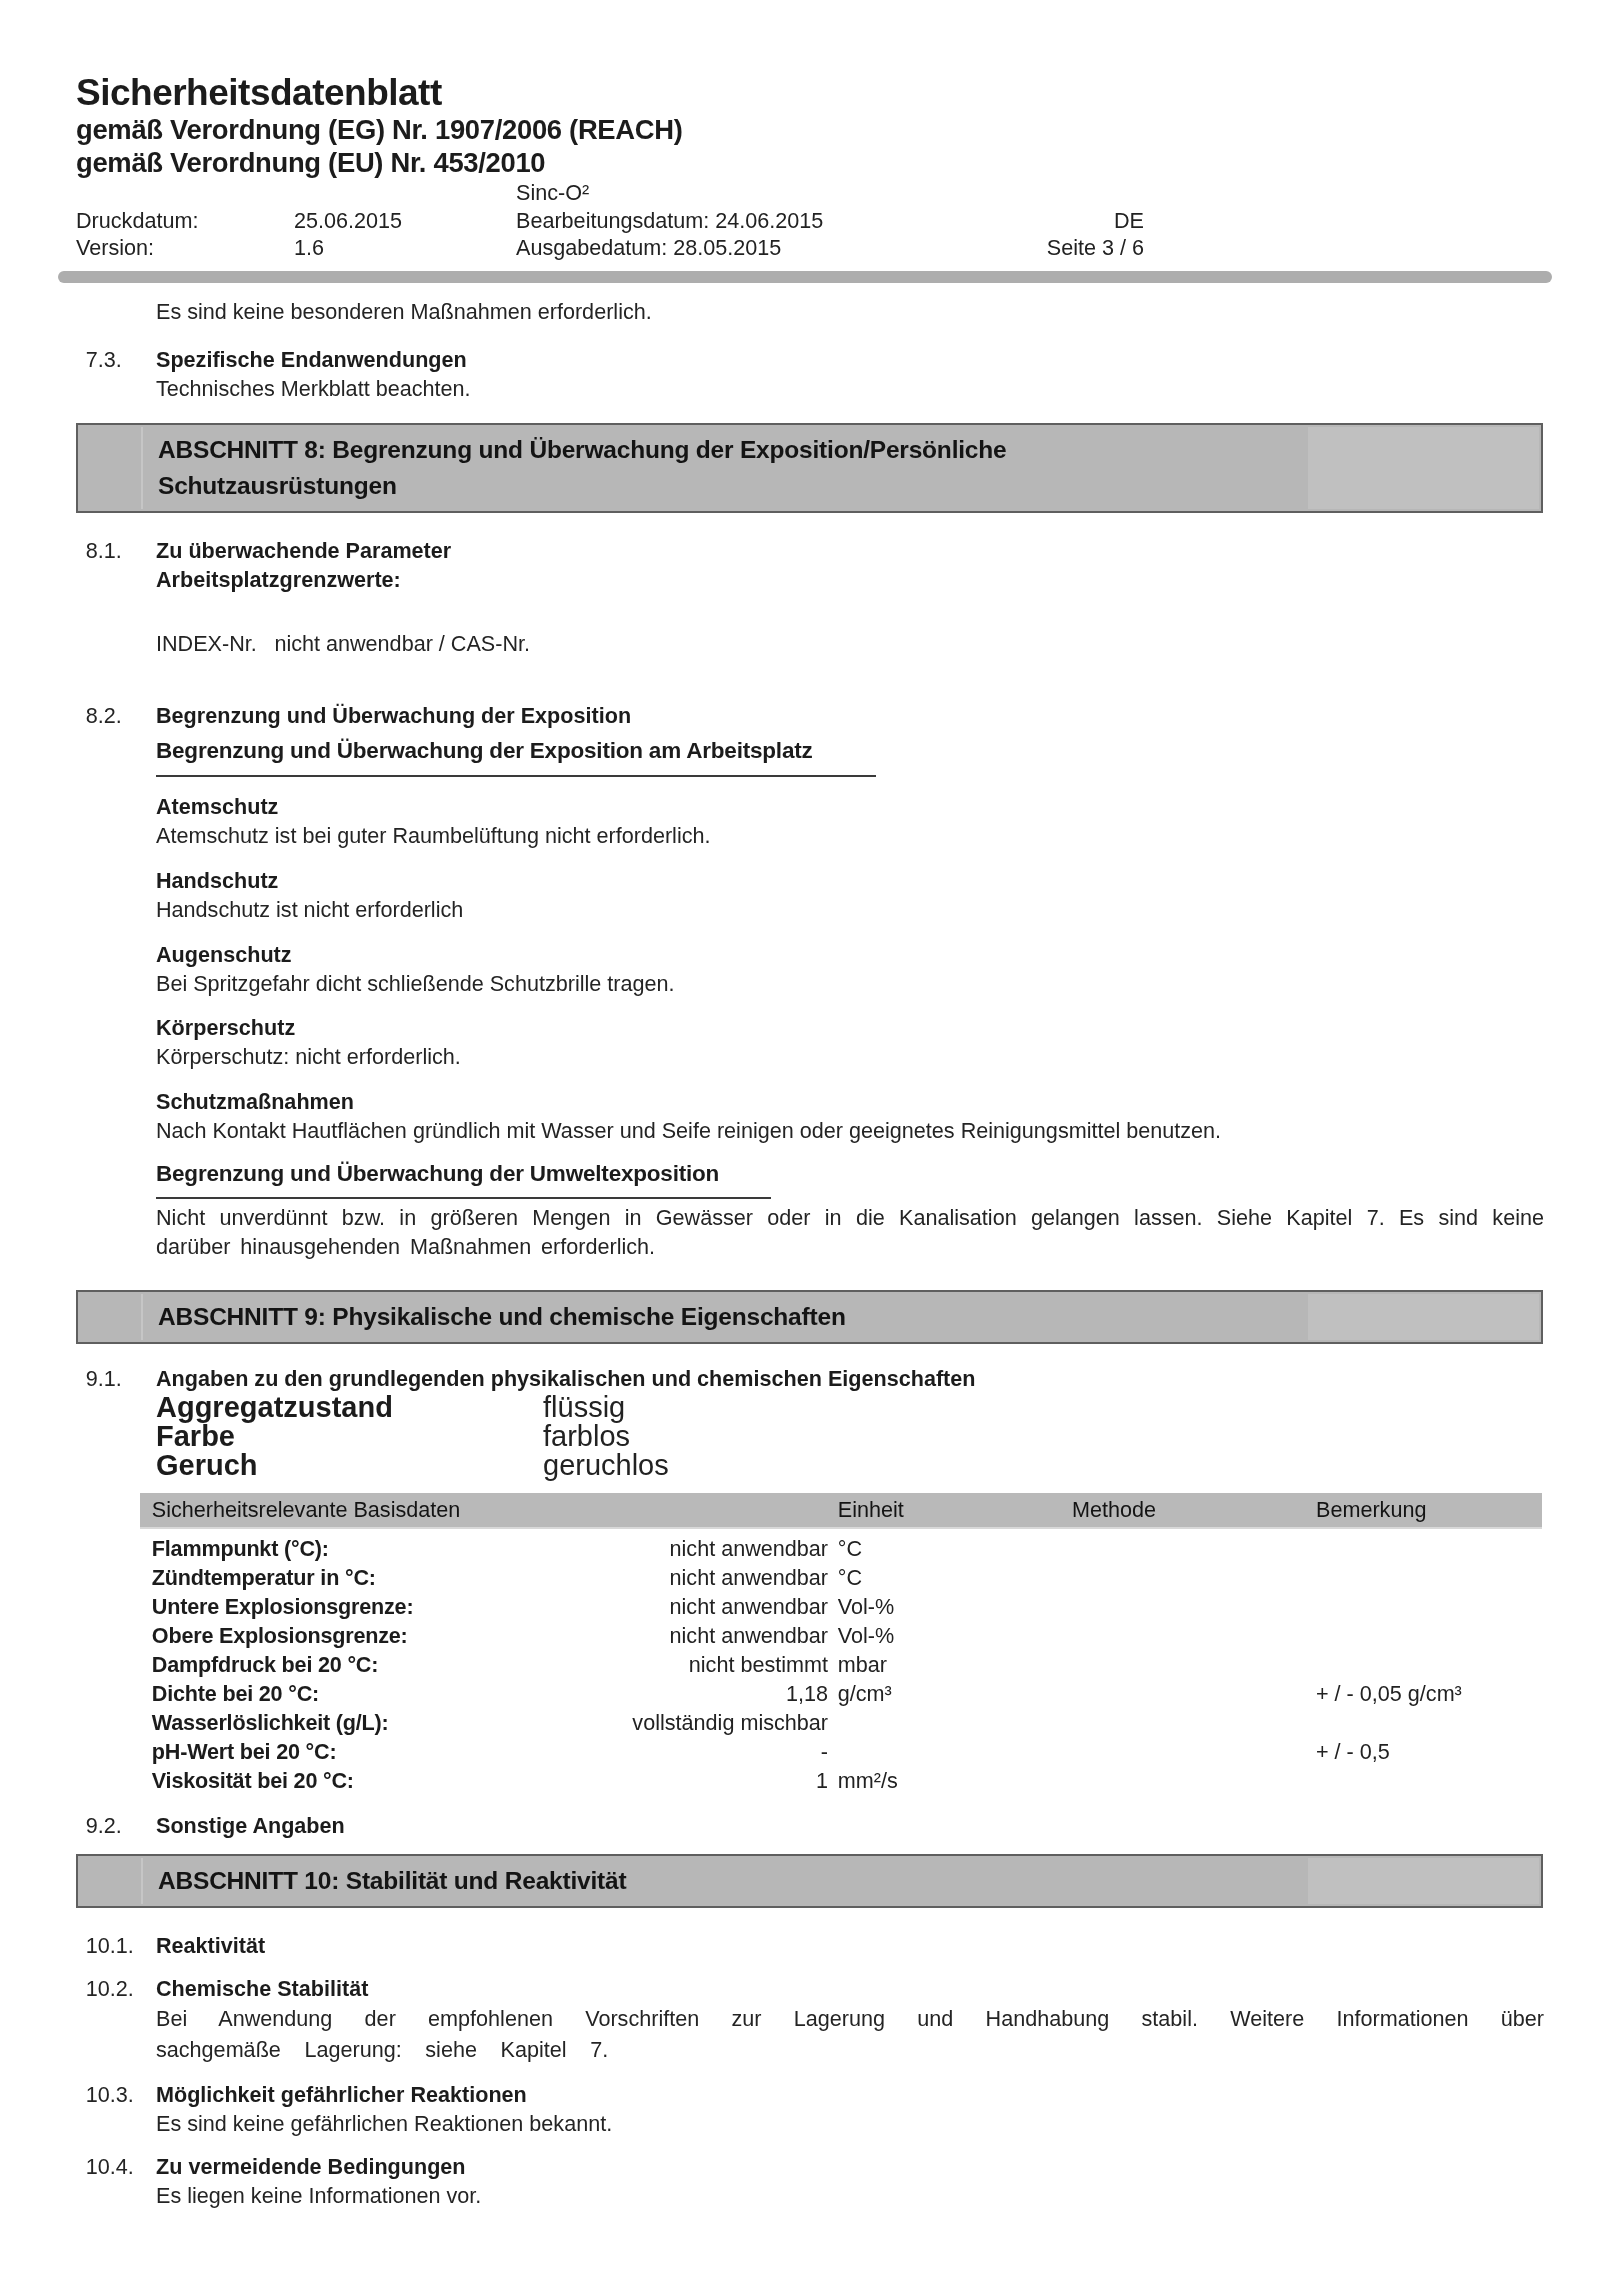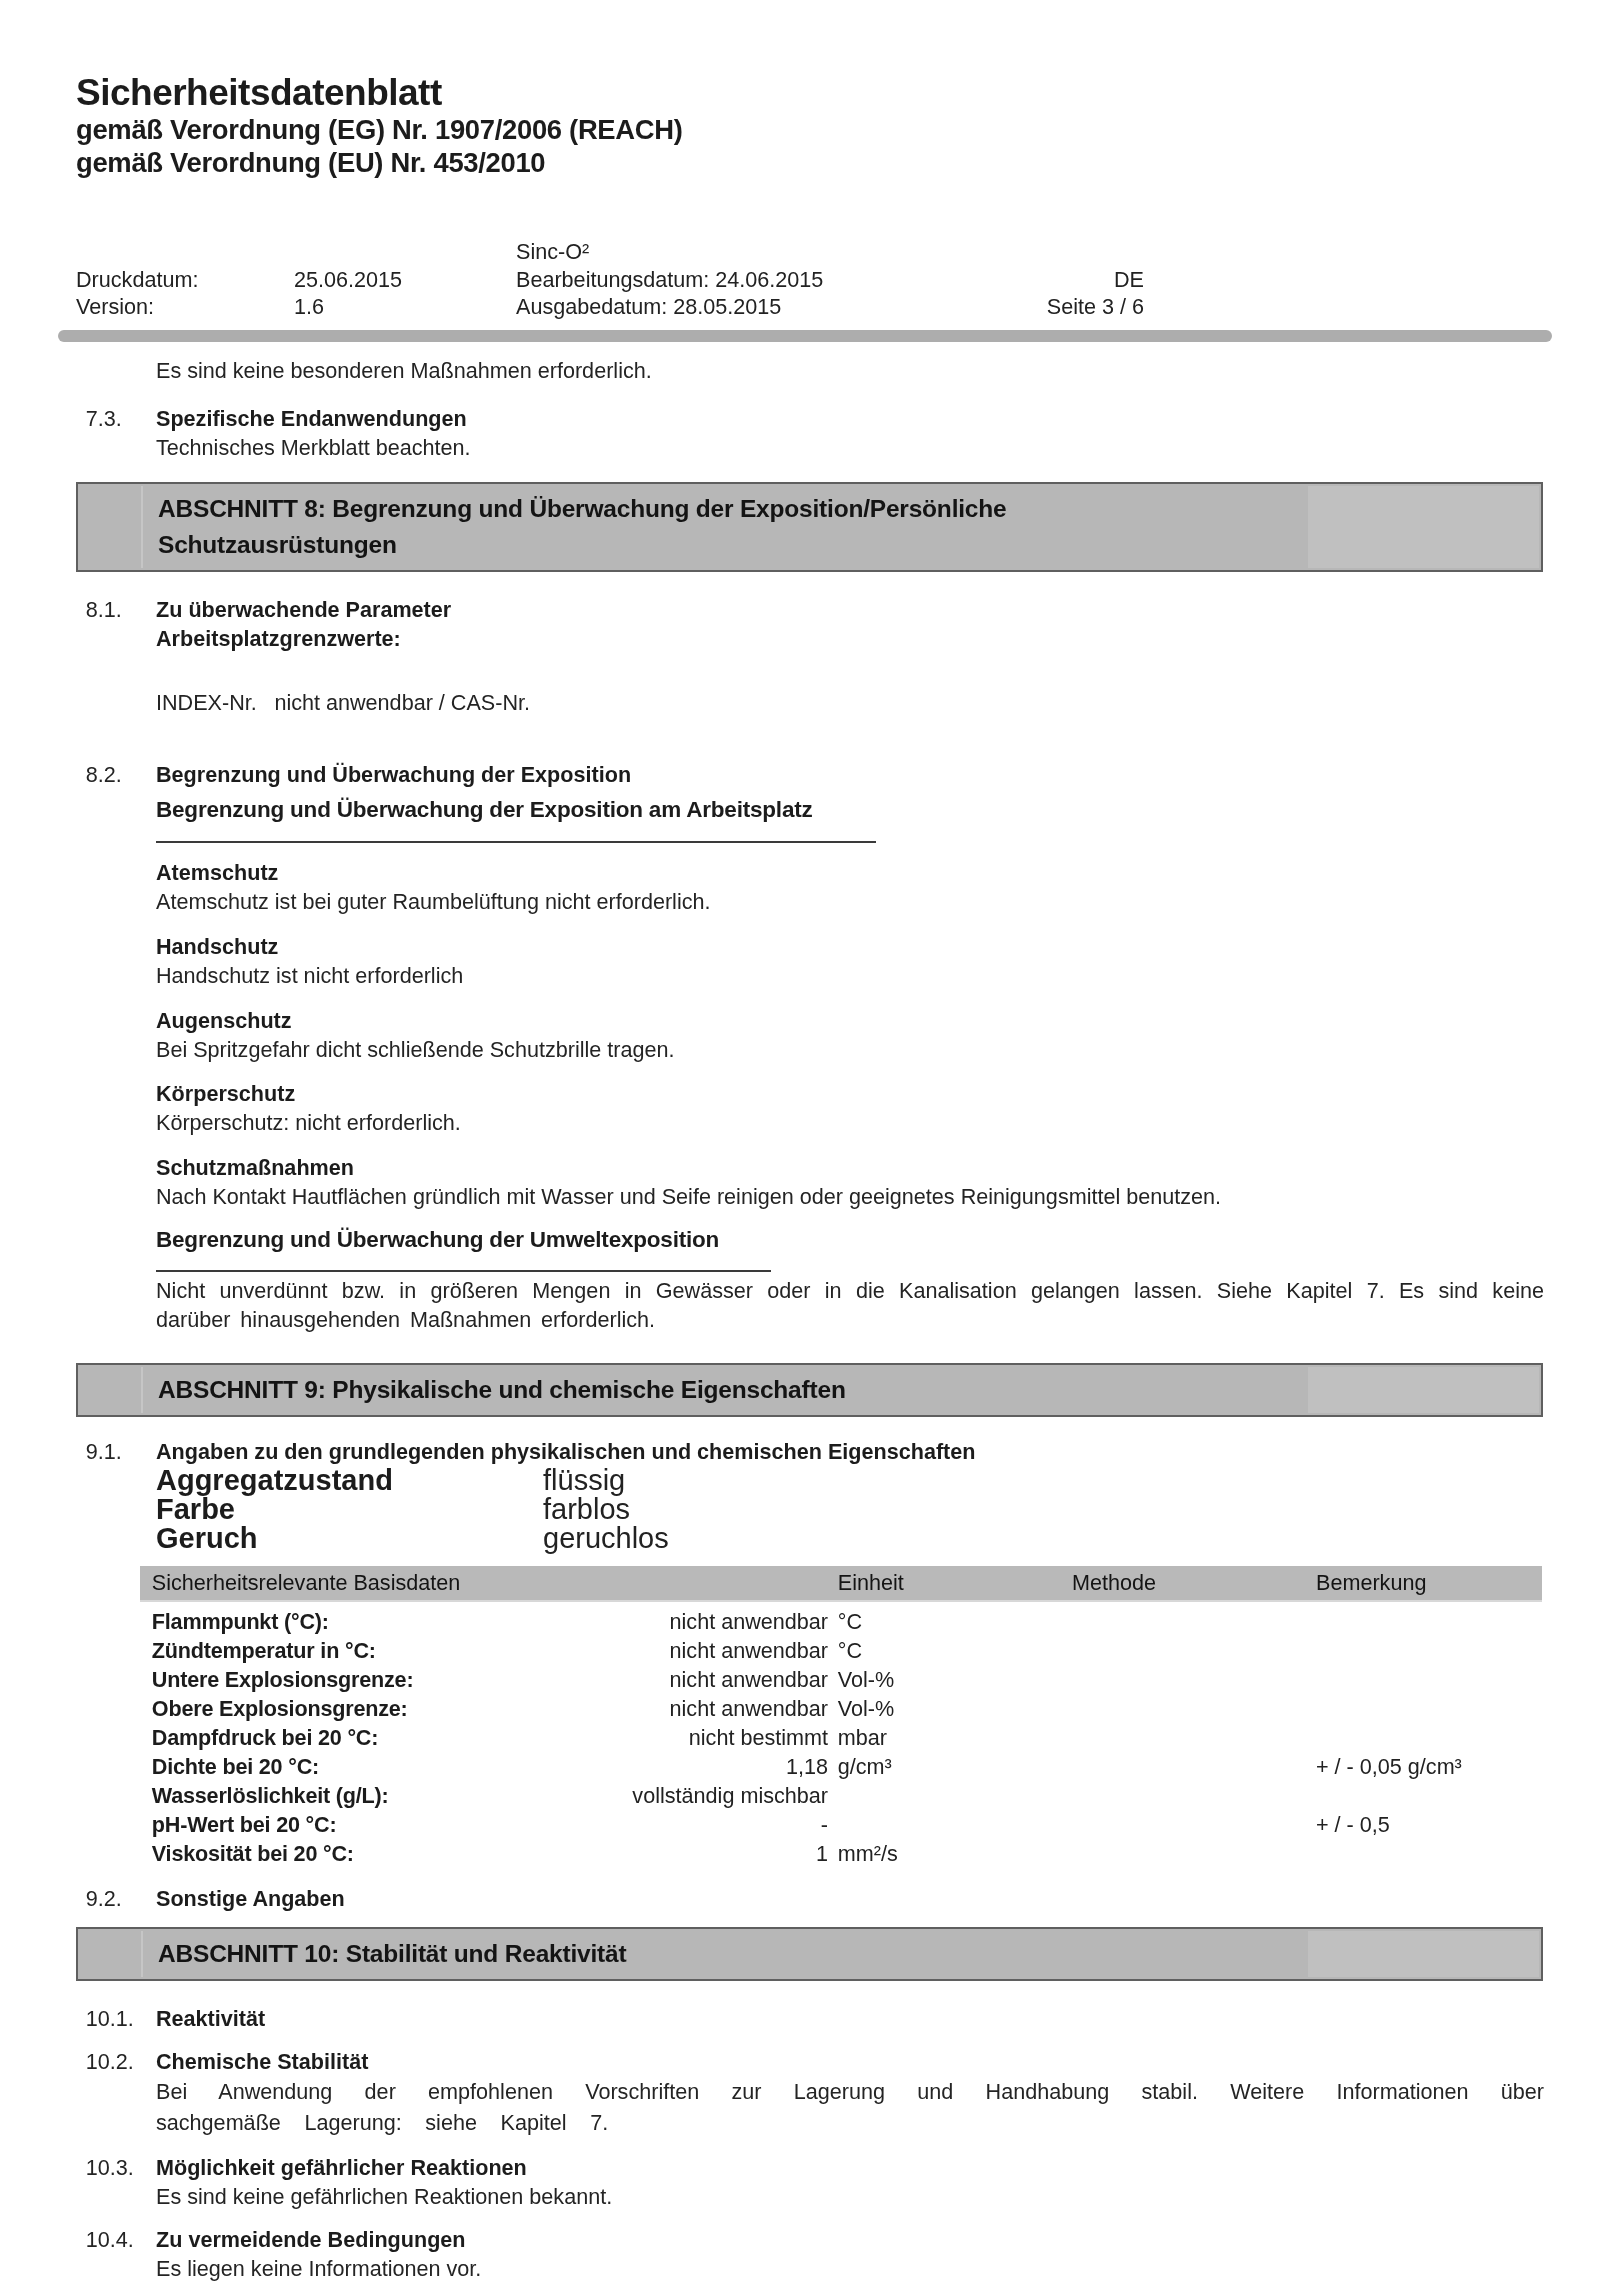--- a/index.html
+++ b/index.html
@@ -13,21 +13,20 @@
     box-sizing:border-box;
     padding:59px 76px 0 76px;
   }
   
   .doc-title{font-size:37px;font-weight:bold;letter-spacing:-0.5px;line-height:1.1;margin:13.7px 0 0 0;color:#1c1c1c;}
   .doc-sub{font-size:27.4px;font-weight:bold;letter-spacing:-0.3px;line-height:33px;color:#1c1c1c;}
   .meta{
     display:grid;
     grid-template-columns:218px 222px 442px 186px;
     width:1067px;
-    margin-top:59px;
     font-size:21.6px;line-height:27.4px;
   }
   .meta .r{text-align:right;}
   .top-divider{
     height:11.8px;background:#adadad;border-radius:5.9px;
     margin:9.8px 0 0 -17.6px;width:1494px;
   }
   
   .bodytext{font-size:21.6px;line-height:29px;color:#242424;}
   .indent{margin-left:80px;}
@@ -50,21 +49,21 @@
     content:"";position:absolute;right:2px;top:2px;bottom:2px;width:231px;background:#c0c0c0;
   }
   .section-bar .bar-text{
     position:relative;z-index:1;
     font-size:24.5px;font-weight:bold;line-height:36px;color:#141414;
     max-width:882px;display:block;letter-spacing:-0.2px;
   }
   .bold{font-weight:bold;color:#1c1c1c;}
   .uheading{
     display:inline-block;font-size:22.5px;font-weight:bold;color:#1c1c1c;
-    border-bottom:2.9px solid #3a3a3a;padding-bottom:17px;line-height:26.5px;letter-spacing:-0.2px;
+    border-bottom:2.9px solid #3a3a3a;padding-bottom:10px;line-height:26.5px;letter-spacing:-0.2px;
   }
   .pair{margin-top:15.7px;}
   .justify{ text-align:justify; }
   
   .kv{display:grid;grid-template-columns:387px 1fr;margin-left:80px;font-size:29px;line-height:29px;}
   
   .ptable{margin-left:64px;width:1402px;}
   .ptable-head{
     display:grid;
     grid-template-columns:688px 244px 244px 225px;

